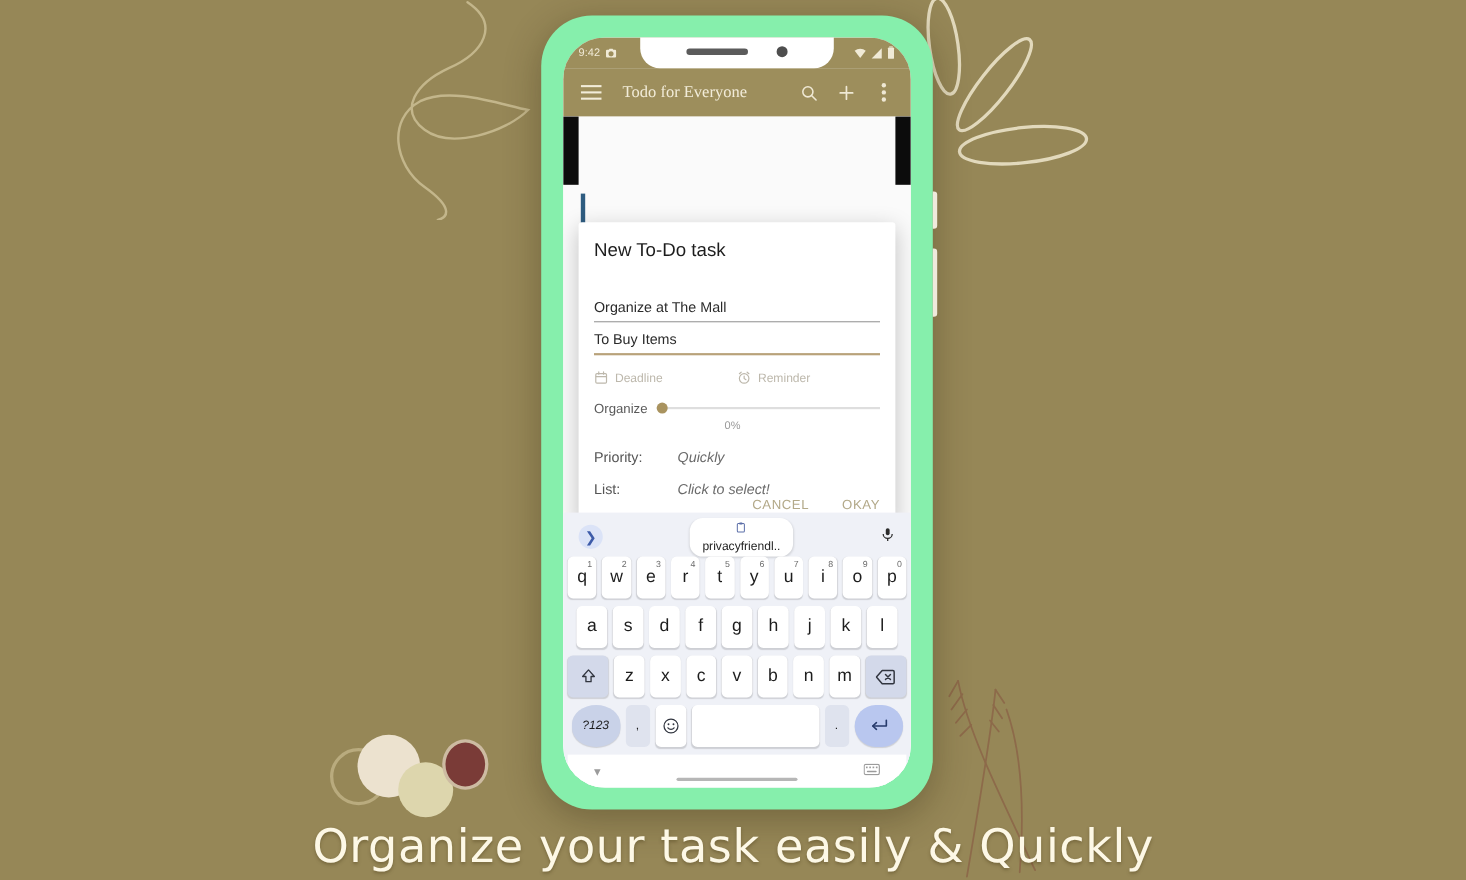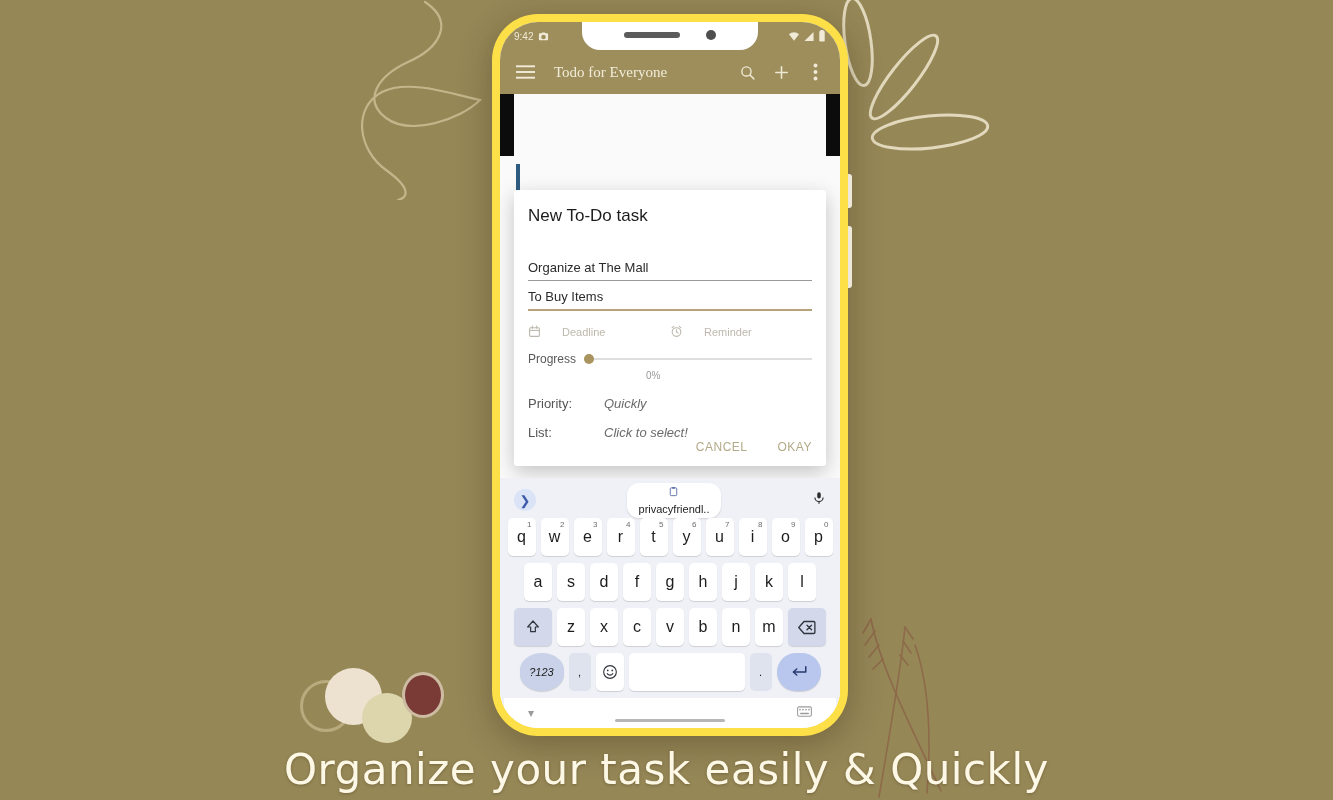--- a/index.html
+++ b/index.html
@@ -39,24 +39,24 @@
     font-size: 42px;
     letter-spacing: 0.5px;
     color: #fdf8e6;
     text-shadow: 0 1px 3px rgba(60,45,15,.35);
   }
 
   
   #phone {
     position: absolute; left: 492px; top: 14px;
     width: 356px; height: 722px;
-    background: #fde047;
+    background: #86efac;
     border-radius: 46px;
     box-shadow: 0 8px 34px rgba(40,30,10,.32);
-    padding: 8px;
+    padding: 20px;
   }
   #phone::before, #phone::after {
     content: ""; position: absolute; right: -4px; width: 4px;
     background: #efe9dc; border-radius: 0 3px 3px 0;
   }
   #phone::before { top: 160px; height: 34px; }
   #phone::after  { top: 212px; height: 62px; }
 
   #screen {
     position: relative;
@@ -130,21 +130,21 @@
   .field .val {
     font-size: 13px; color: #2b2b2b; padding: 4px 0 5px 0;
   }
   .underline { height: 1px; background: #9a9a9a; }
   .underline.accent { height: 2px; background: #b8a27a; }
 
   #chips {
     display: flex; gap: 0; margin: 14px 0 6px 0;
     font-size: 11px; color: #bdb8ac;
   }
-  .chip { display: flex; align-items: center; gap: 21px; width: 50%; cursor: pointer; }
+  .chip { display: flex; align-items: center; gap: 6px; width: 50%; cursor: pointer; }
 
   #progress-row {
     display: flex; align-items: center; gap: 8px;
     margin-top: 14px;
     font-size: 12px; color: #5a5a5a;
   }
   #track {
     position: relative; flex: 1; height: 2px; background: #dedede;
   }
   #thumb {
@@ -363,21 +363,21 @@
               <svg width="13" height="13" viewBox="0 0 24 24">
                 <circle cx="12" cy="13" r="8" fill="none" stroke="#bdb8ac" stroke-width="2"></circle>
                 <path d="M12 9v4l3 2" fill="none" stroke="#bdb8ac" stroke-width="2" stroke-linecap="round"></path>
                 <path d="M4 5l3-2.5M20 5l-3-2.5" stroke="#bdb8ac" stroke-width="2" stroke-linecap="round"></path>
               </svg>
               <span>Reminder</span>
             </div>
           </div>
 
           <div id="progress-row">
-            <span>Progress</span>
+            <span>Organize</span>
             <div id="progress-wrap">
               <div id="track">
                 <div id="thumb" style="left: 0%;"></div>
               </div>
               <div id="pct">0%</div>
             </div>
           </div>
 
           <div class="kv" style="margin-top:30px">
             <span class="k">Priority:</span>

